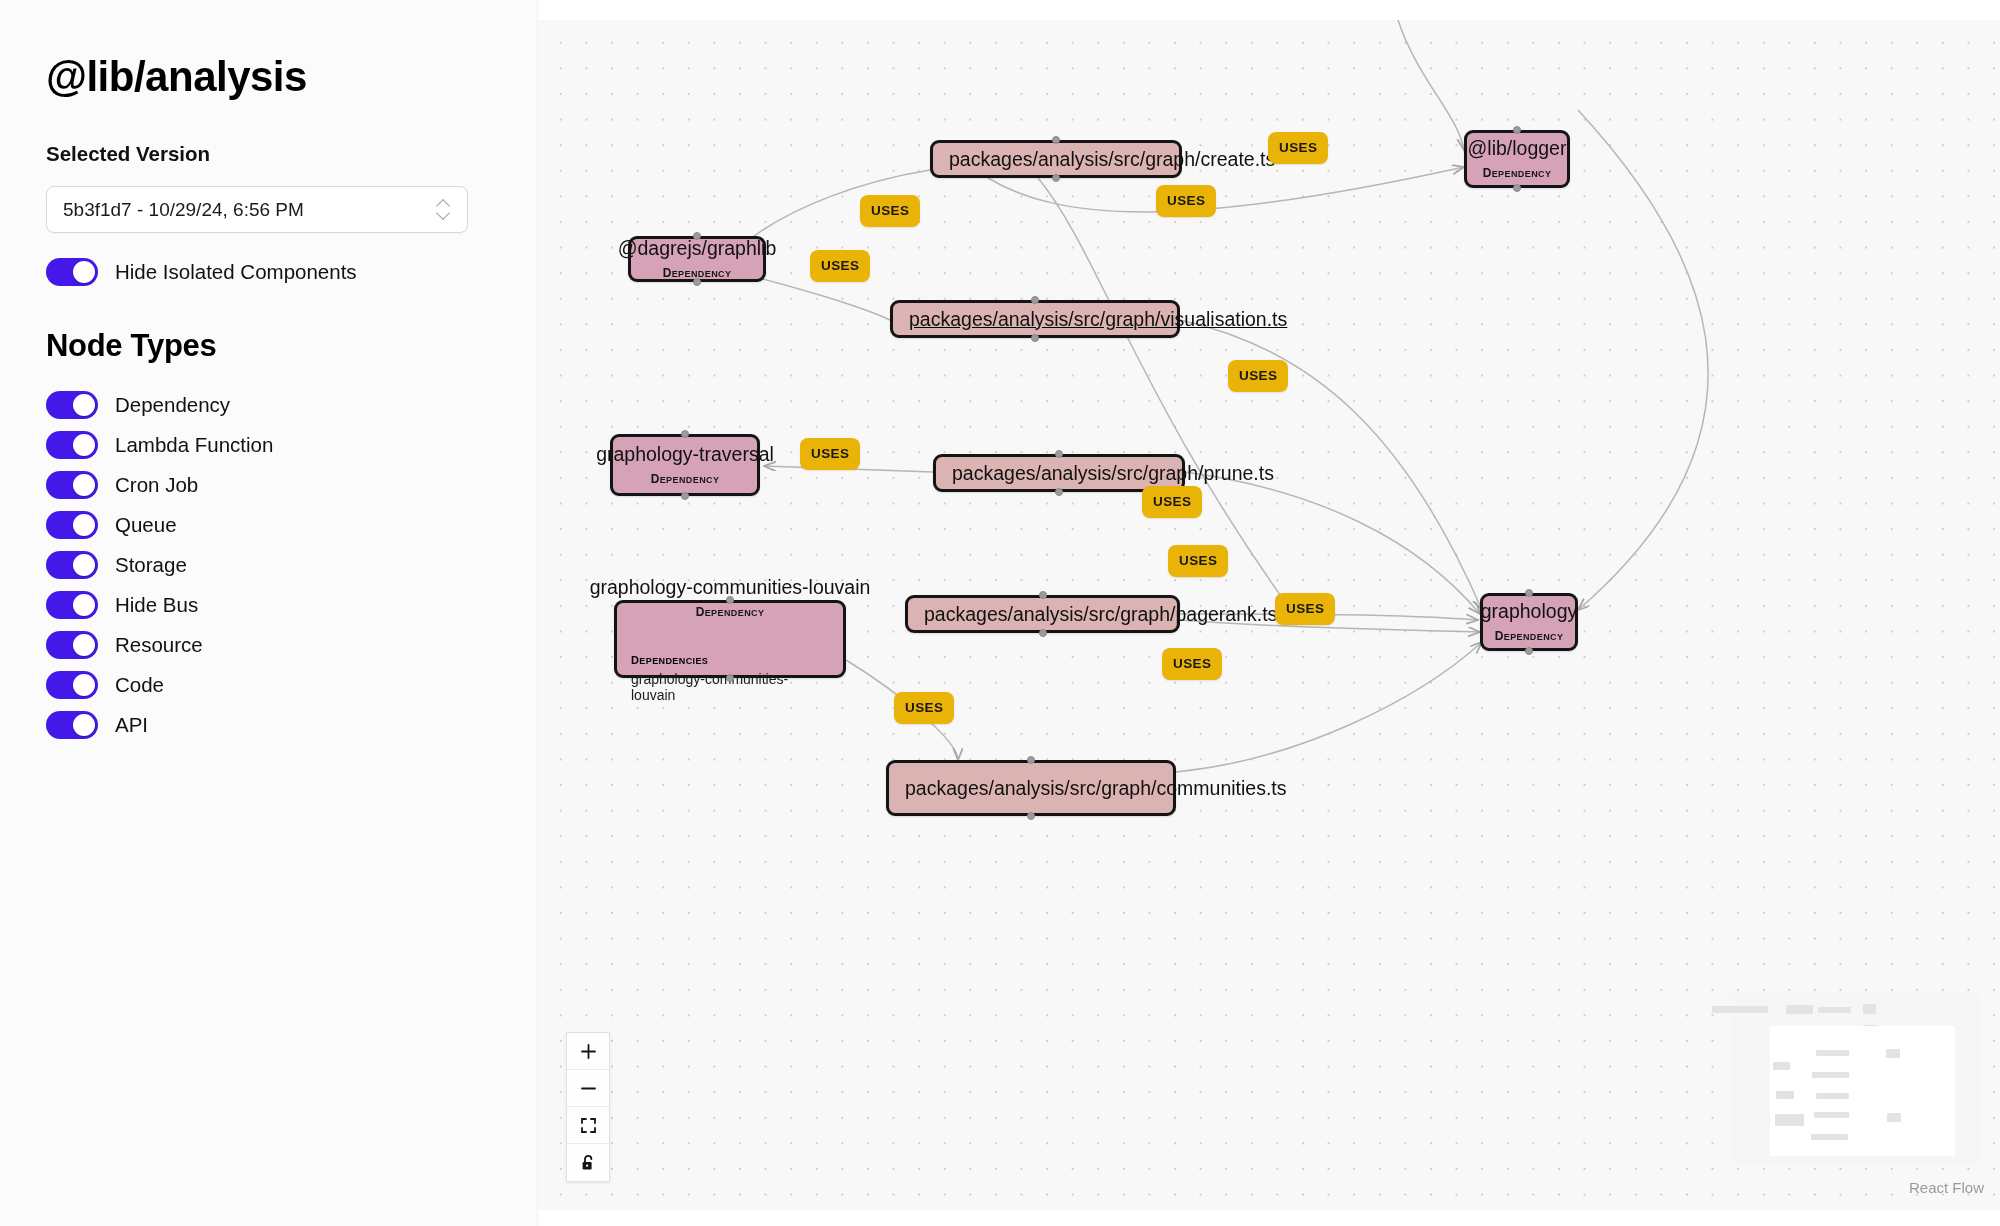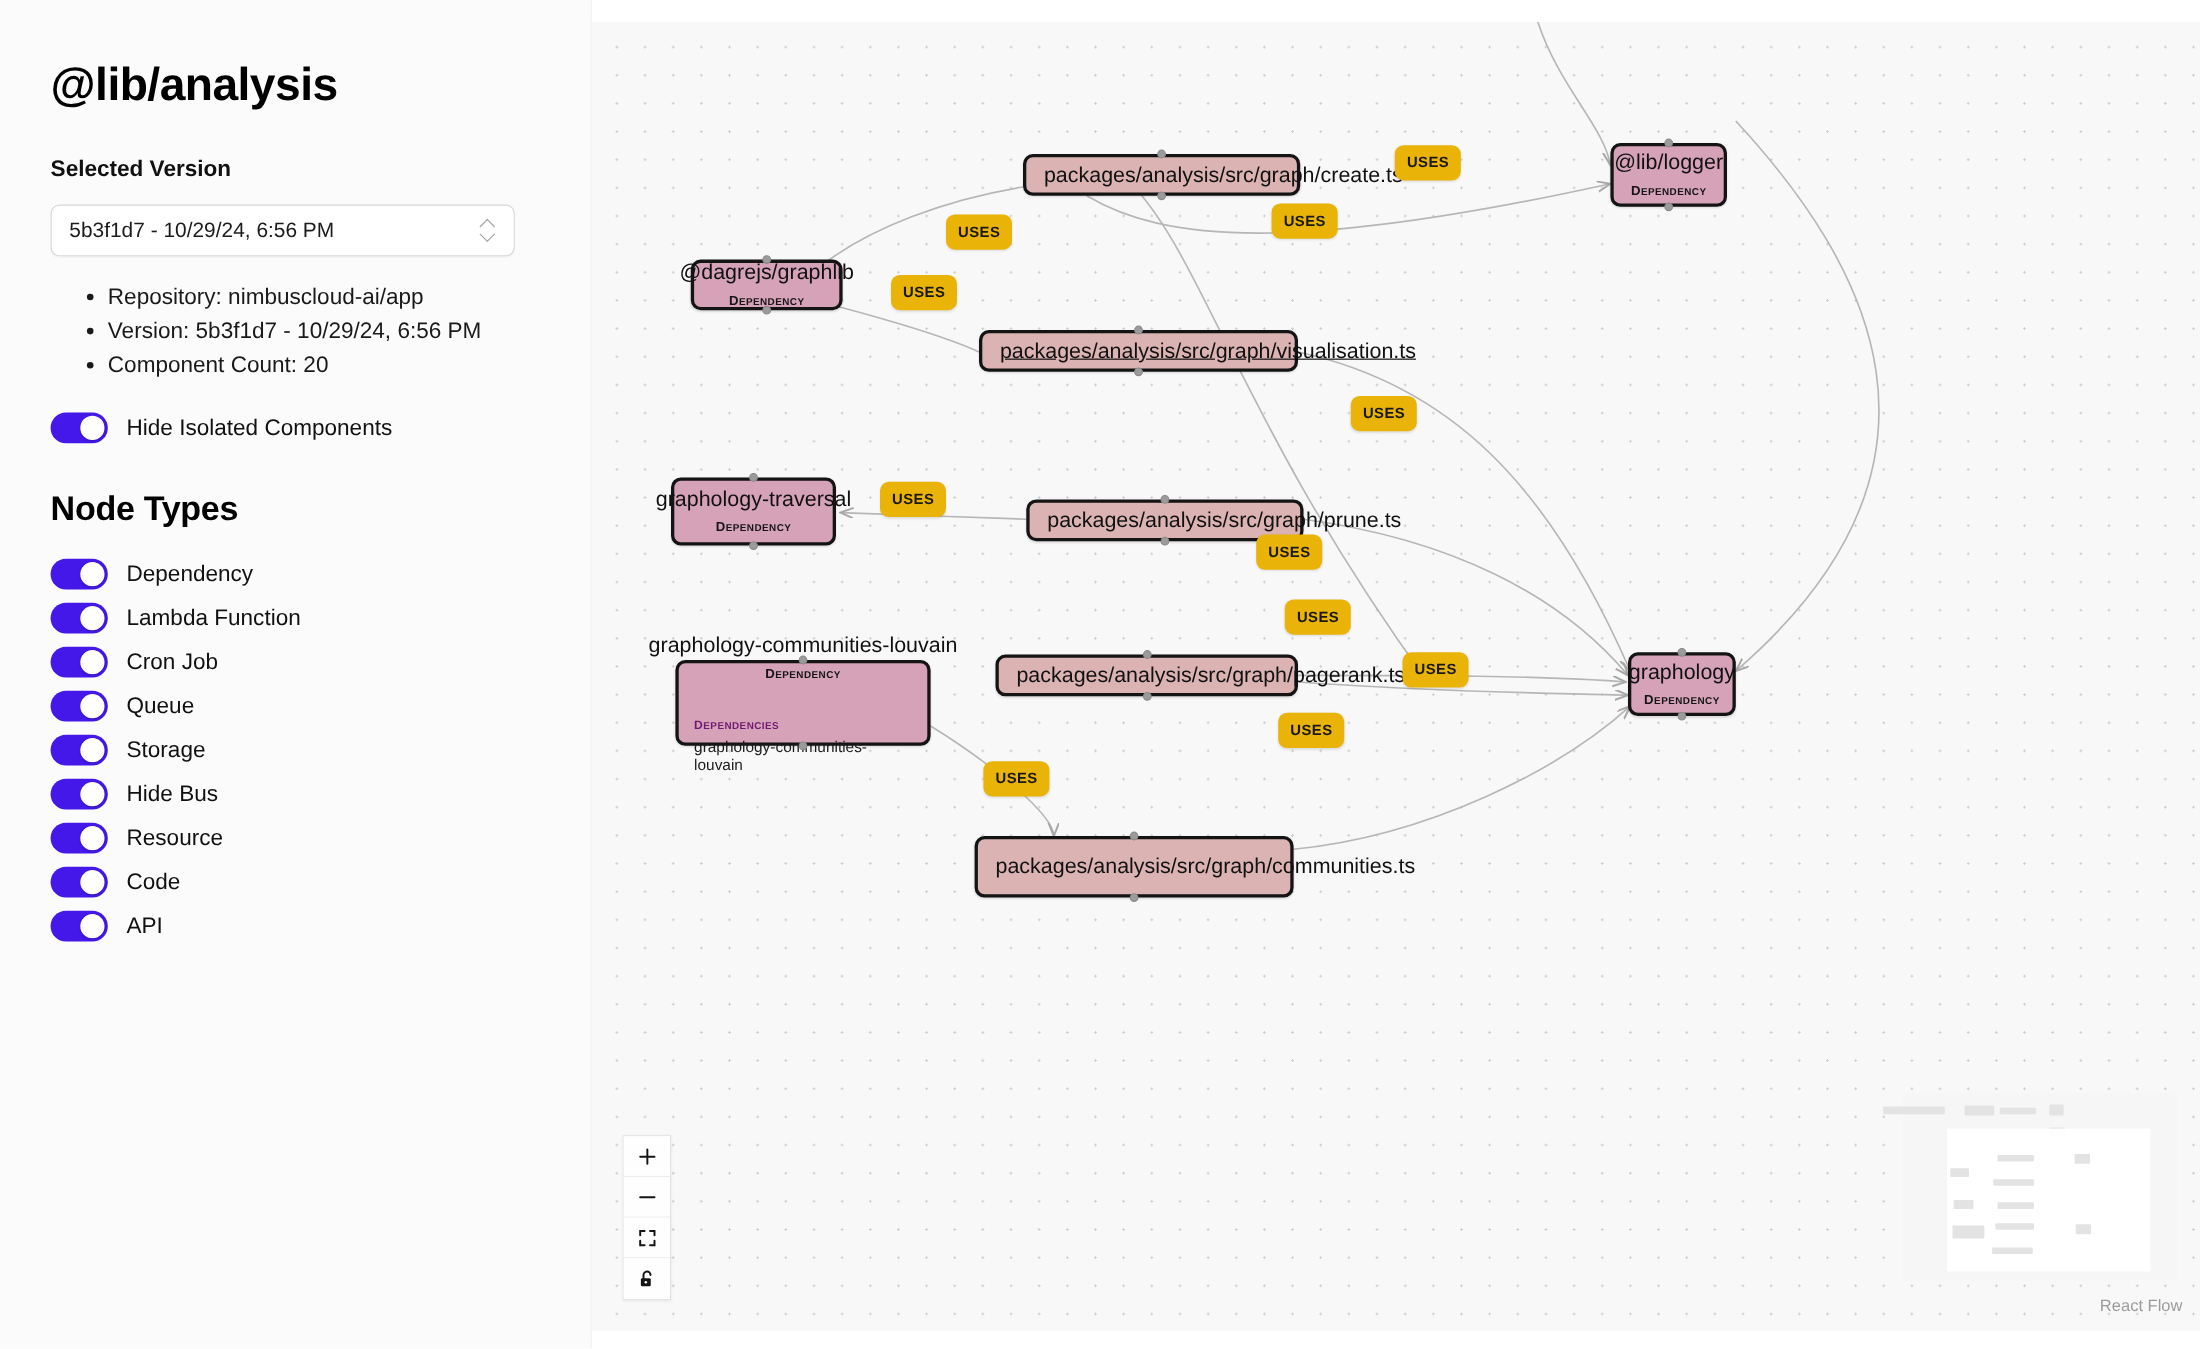--- a/index.html
+++ b/index.html
@@ -98,21 +98,21 @@
     padding: 6px 14px;
   }
   .node-title { font-size: 19.5px; color: #111; white-space: nowrap; line-height: 1.25; }
   .node-sub {
     font-size: 13.5px; color: #151515; font-weight: 700;
     font-variant: small-caps; text-transform: lowercase;
     letter-spacing: .4px; margin-top: 2px;
   }
   .node-sub::first-letter { font-size: 17px; }
   .node-deps-head {
-    font-size: 12.5px; font-weight: 700; color: #701a75;
+    font-size: 12.5px; font-weight: 700; color: #000000;
     font-variant: small-caps; text-transform: lowercase; letter-spacing: .4px;
     align-self: flex-start; margin-top: 29px;
   }
   .node-deps-head::first-letter { font-size: 15px; }
   .node-deps-item { font-size: 14px; color: #1b1b1b; align-self: flex-start; margin-top: 4px; }
 
   .handle {
     position: absolute; width: 8px; height: 8px; border-radius: 50%;
     background: #9b9b9b; border: 1px solid #8a8a8a; left: 50%;
     margin-left: -4px;
@@ -171,25 +171,20 @@
 
     <div class="section-label">Selected Version</div>
 
     <div id="version-select-wrap">
       <div id="version-select">
         <span id="version-select-value">5b3f1d7 - 10/29/24, 6:56 PM</span>
         <span class="stepper-icon"></span>
       </div>
     </div>
 
-    <ul id="meta-list">
-      <li>Repository: nimbuscloud-ai/app</li>
-      <li>Version: 5b3f1d7 - 10/29/24, 6:56 PM</li>
-      <li>Component Count: 20</li>
-    </ul>
 
     <div class="toggle-row" id="hide-isolated-row">
       <span class="toggle">
           <span class="knob"></span>
         </span>
       <span class="toggle-label">Hide Isolated Components</span>
     </div>
 
     <h2 id="node-types-title">Node Types</h2>
 

